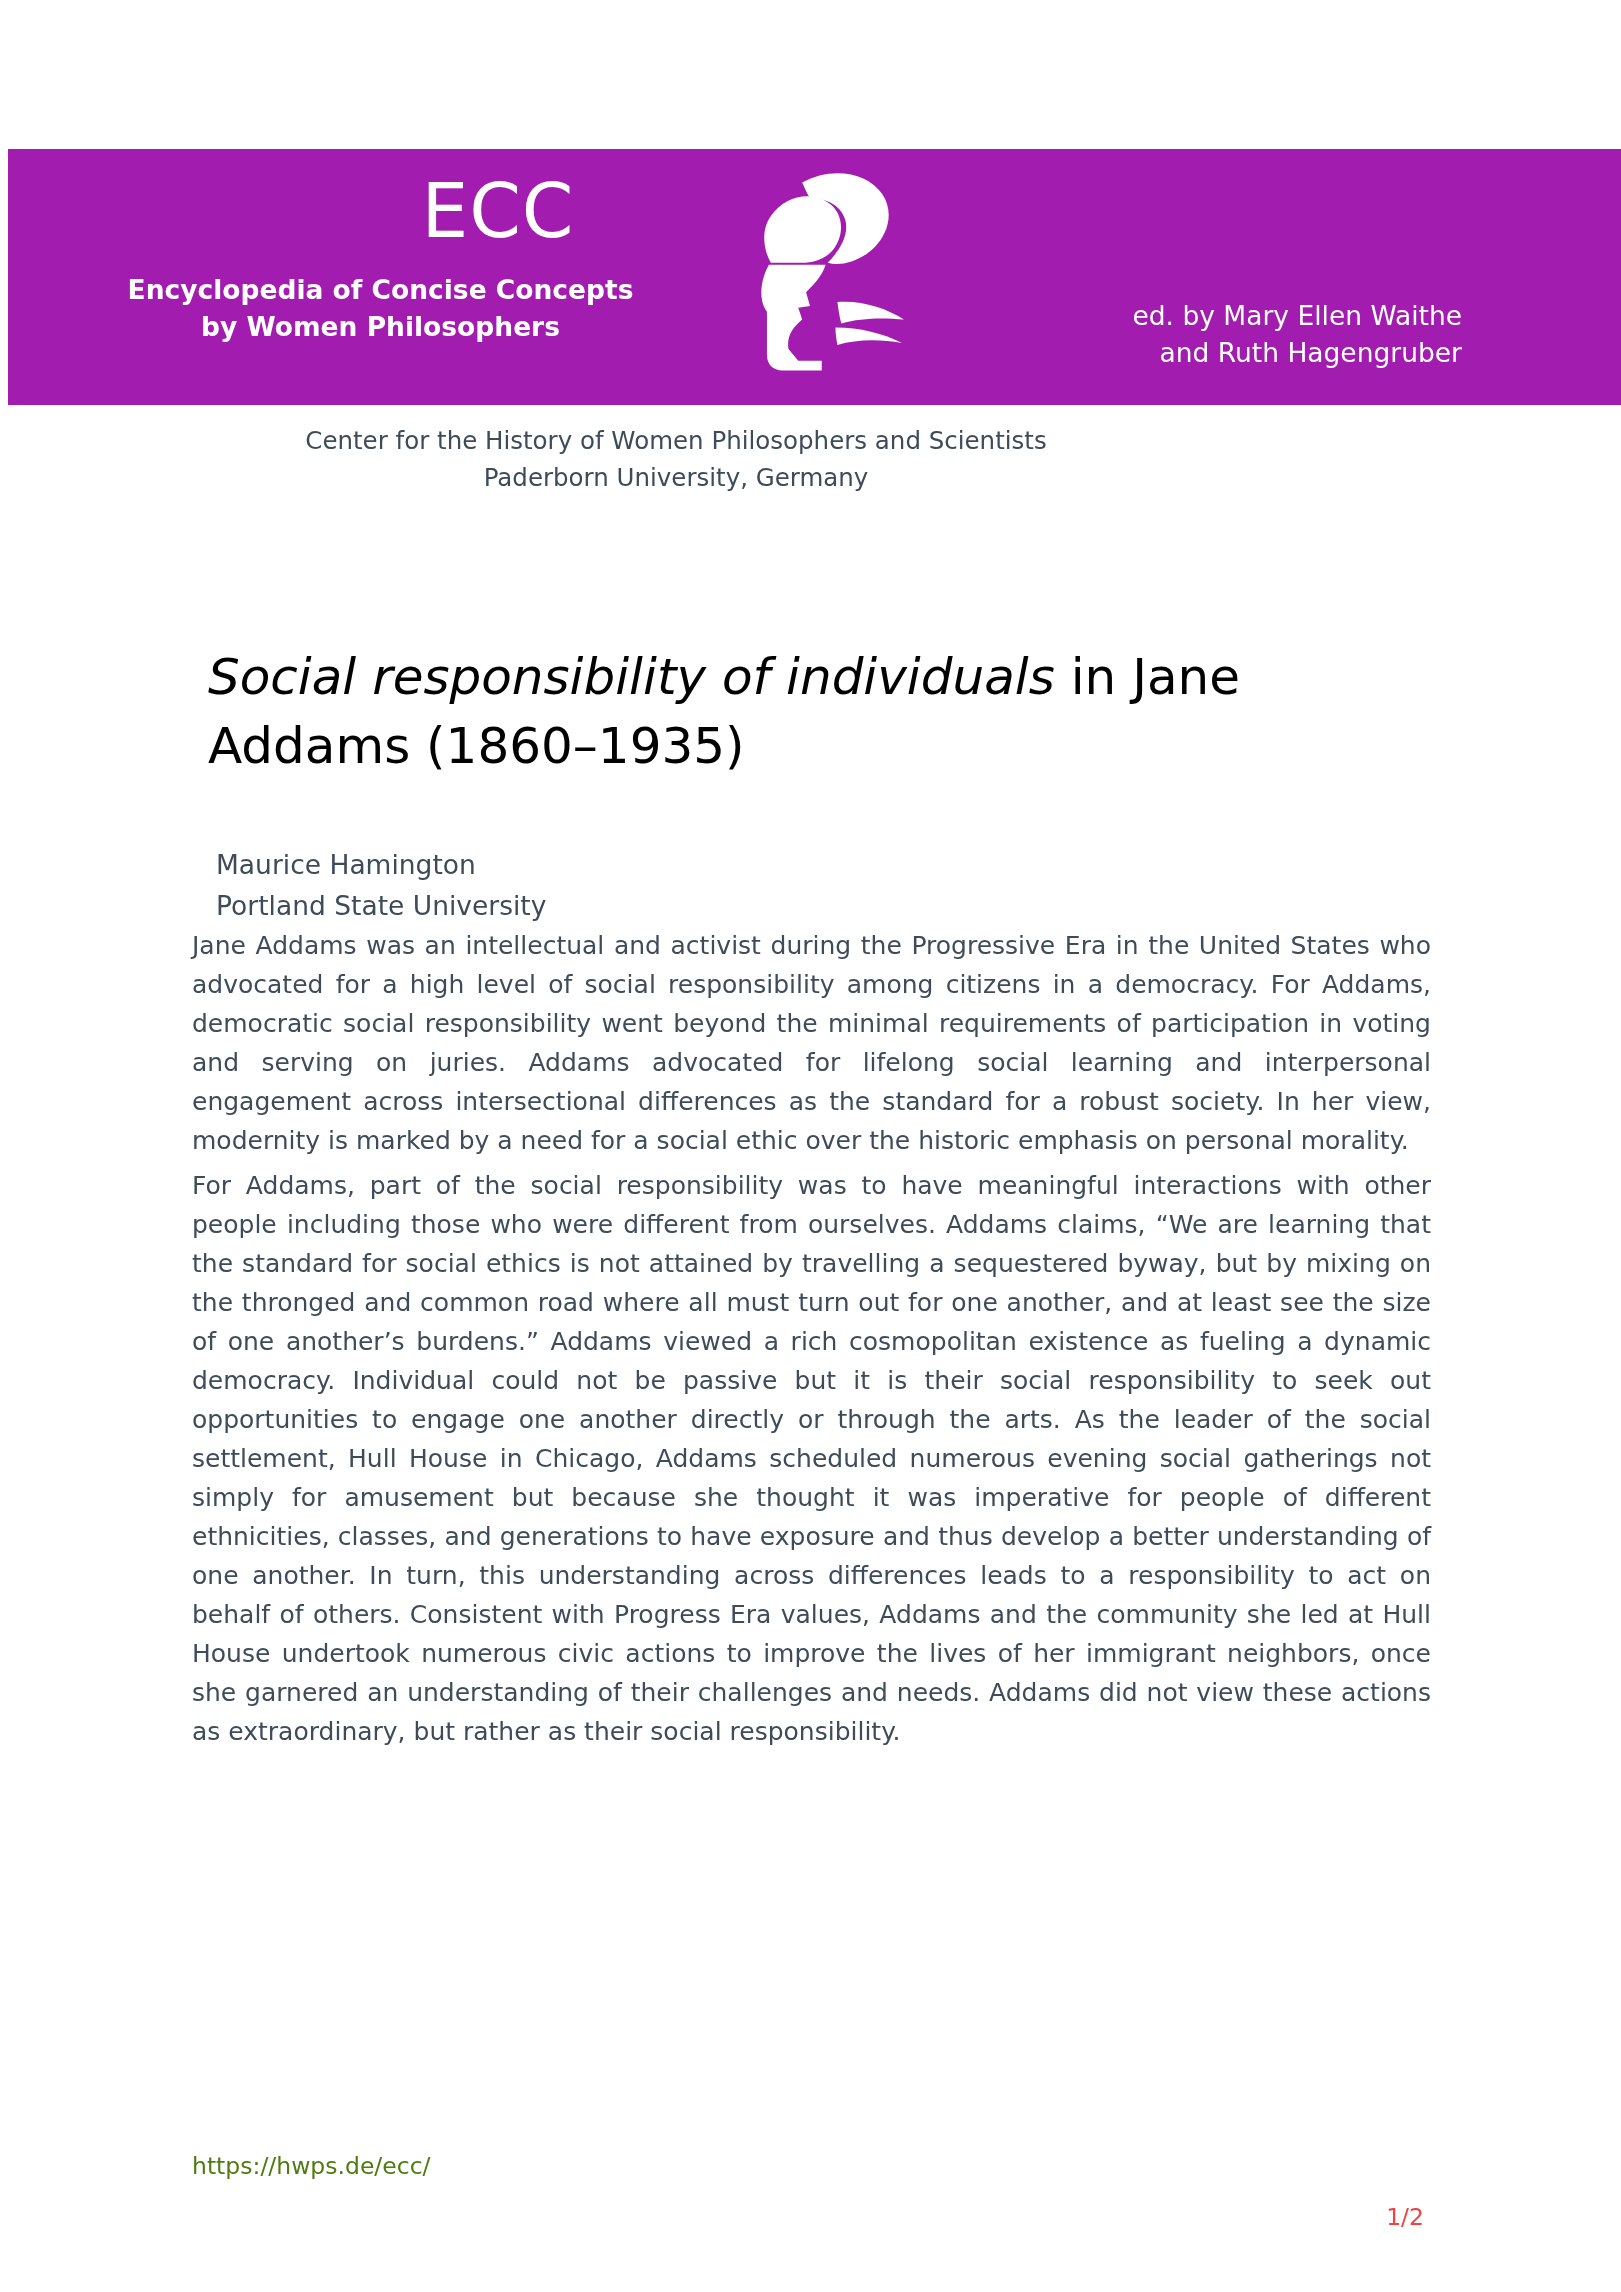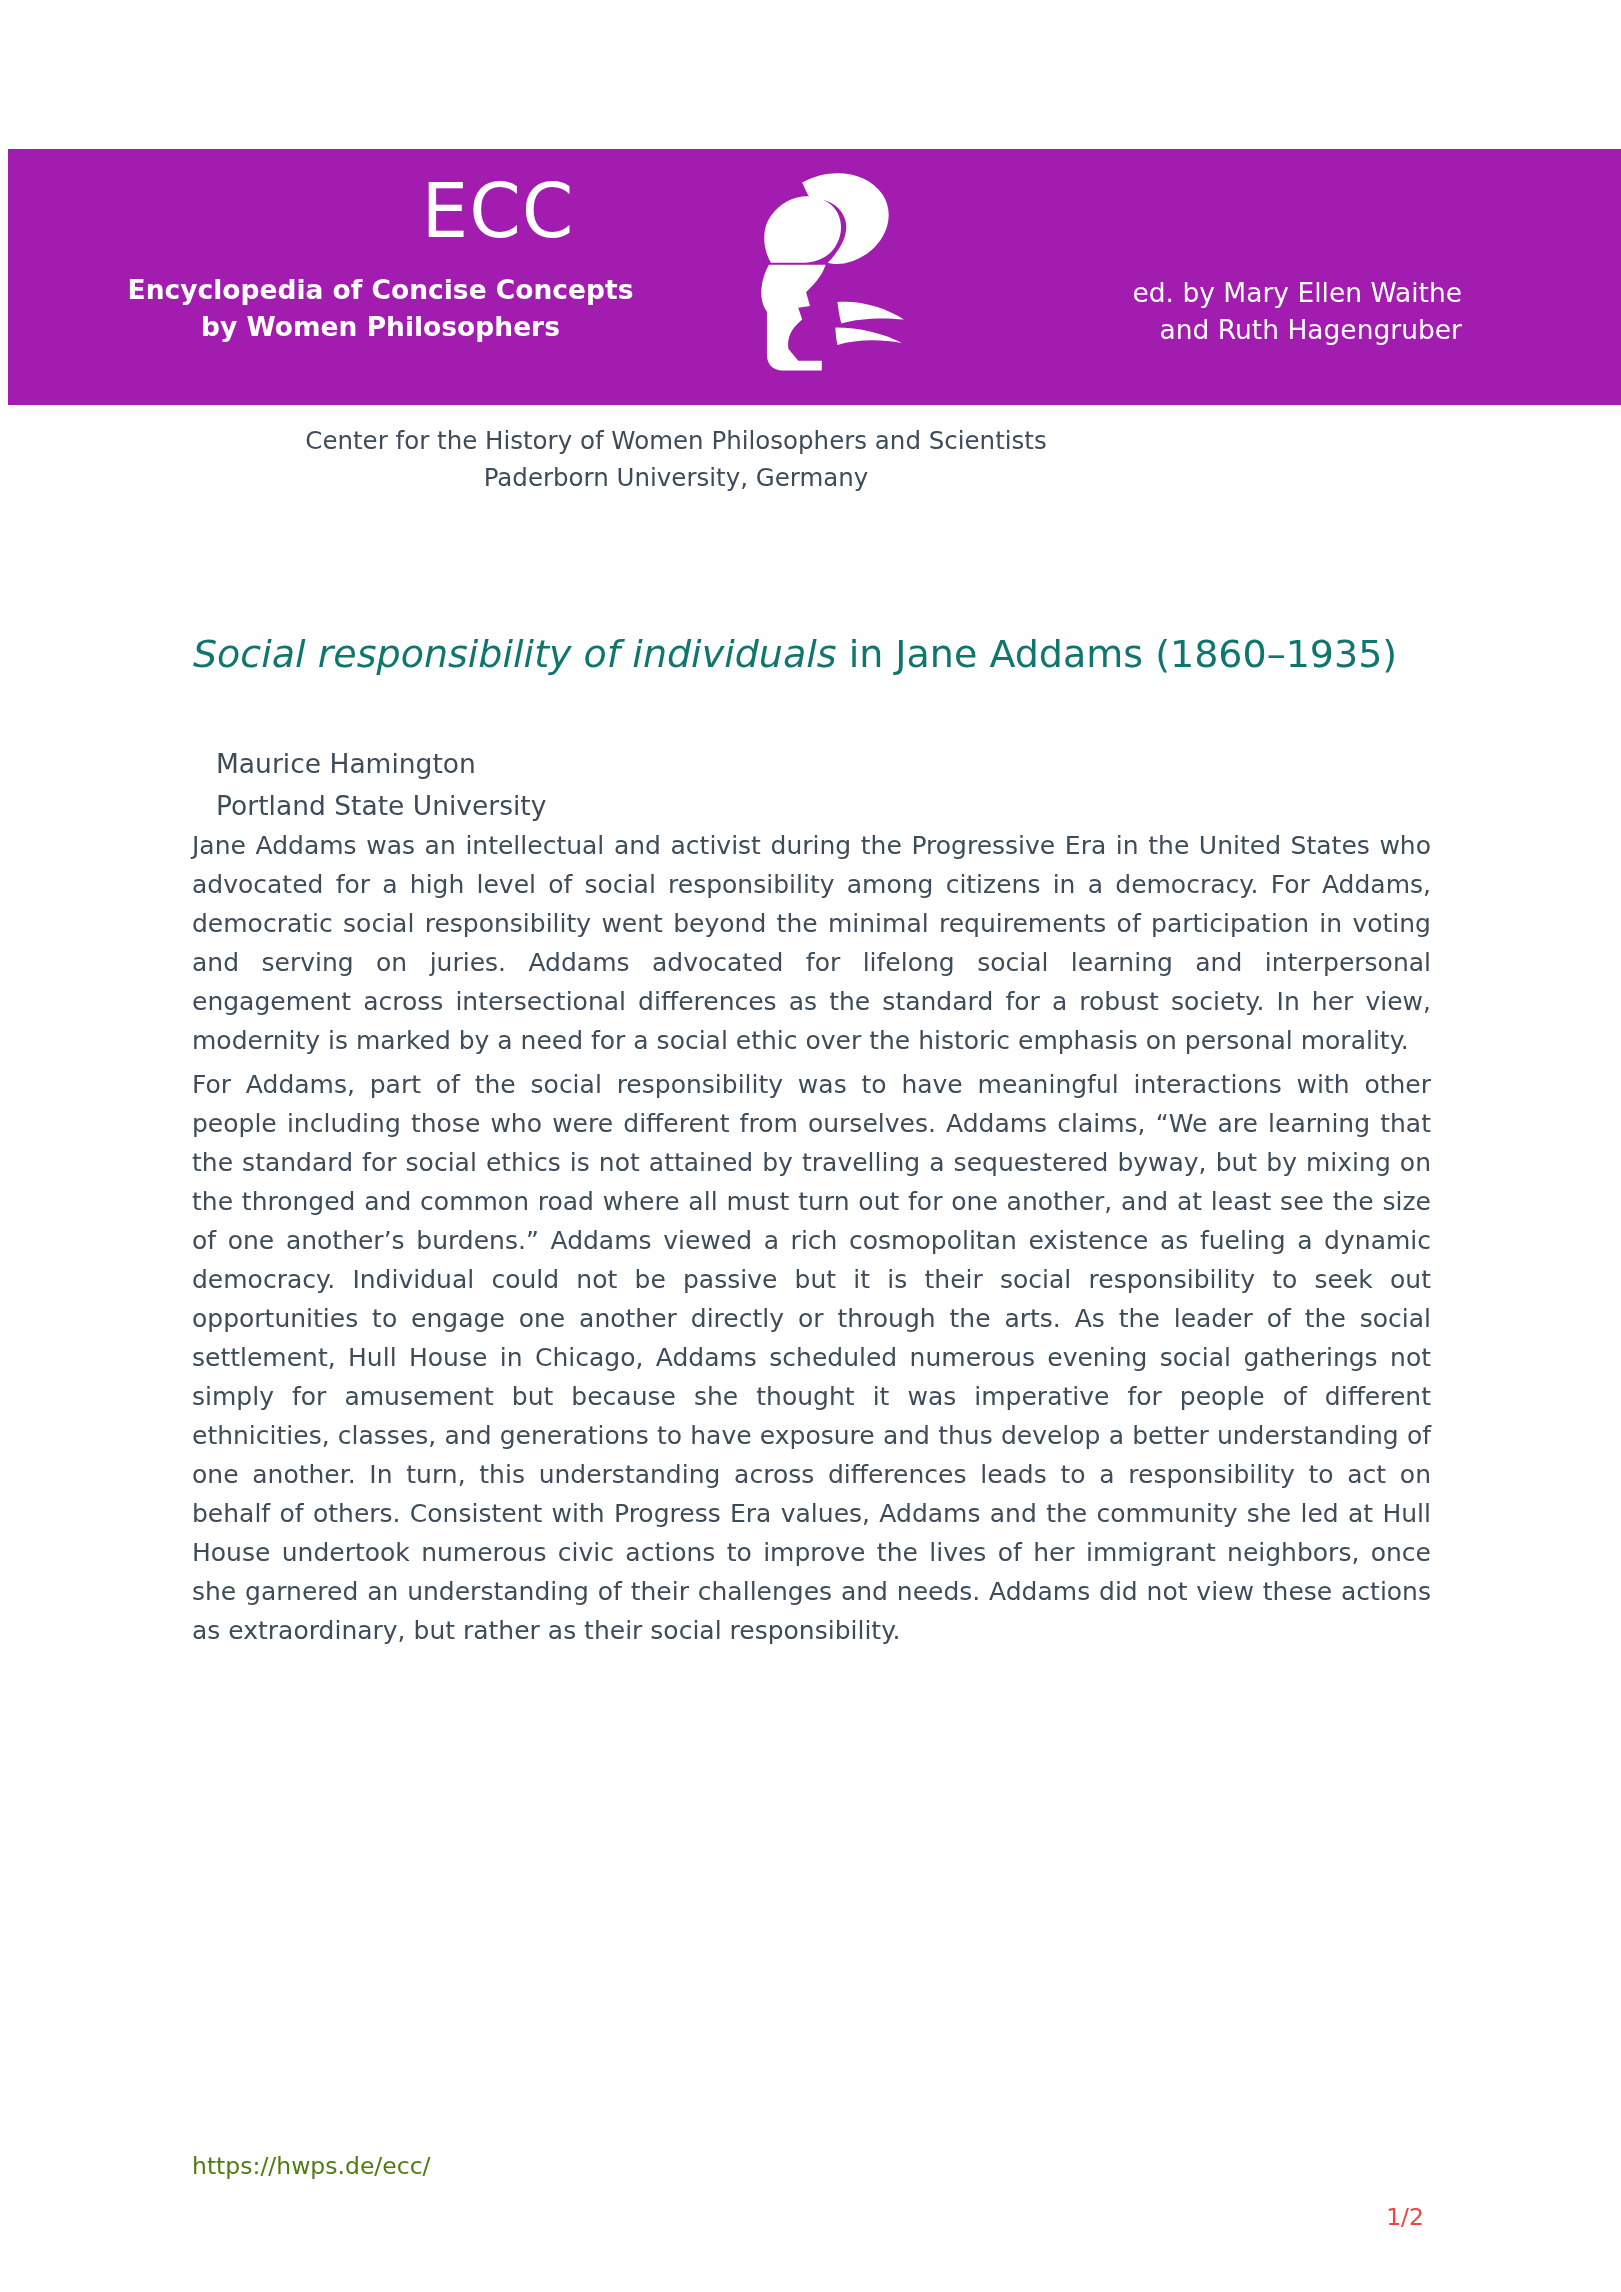--- a/index.html
+++ b/index.html
@@ -55,21 +55,21 @@
     width: 627px;
     text-align: center;
     font-size: 26.5px;
     line-height: 1.38;
     color: #ffffff;
     font-weight: bold;
   }
   .editors {
     position: absolute;
     right: 167px;
-    top: 126px;
+    top: 149px;
     width: 608px;
     text-align: right;
     font-size: 26.5px;
     line-height: 1.38;
     color: #ffffff;
   }
   .logo {
     position: absolute;
     left: 704px;
     top: 15.7px;
@@ -90,25 +90,25 @@
   }
 
   
   .content {
     position: absolute;
     left: 192px;
     top: 627px;
     width: 1239px;
   }
   h1.doc-title {
-    margin: 1px;
-    font-size: 38px;
+    margin: 16px;
+    font-size: 50px;
     font-weight: 400;
     line-height: 1.38;
-    color: #0f766e;
+    color: #000000;
   }
   h1.doc-title .it {
     font-style: italic;
   }
   .author-block {
     margin-top: 63px;
     font-size: 26.5px;
     line-height: 1.55;
     color: #3e4c5a;
     margin-left: 24px;

